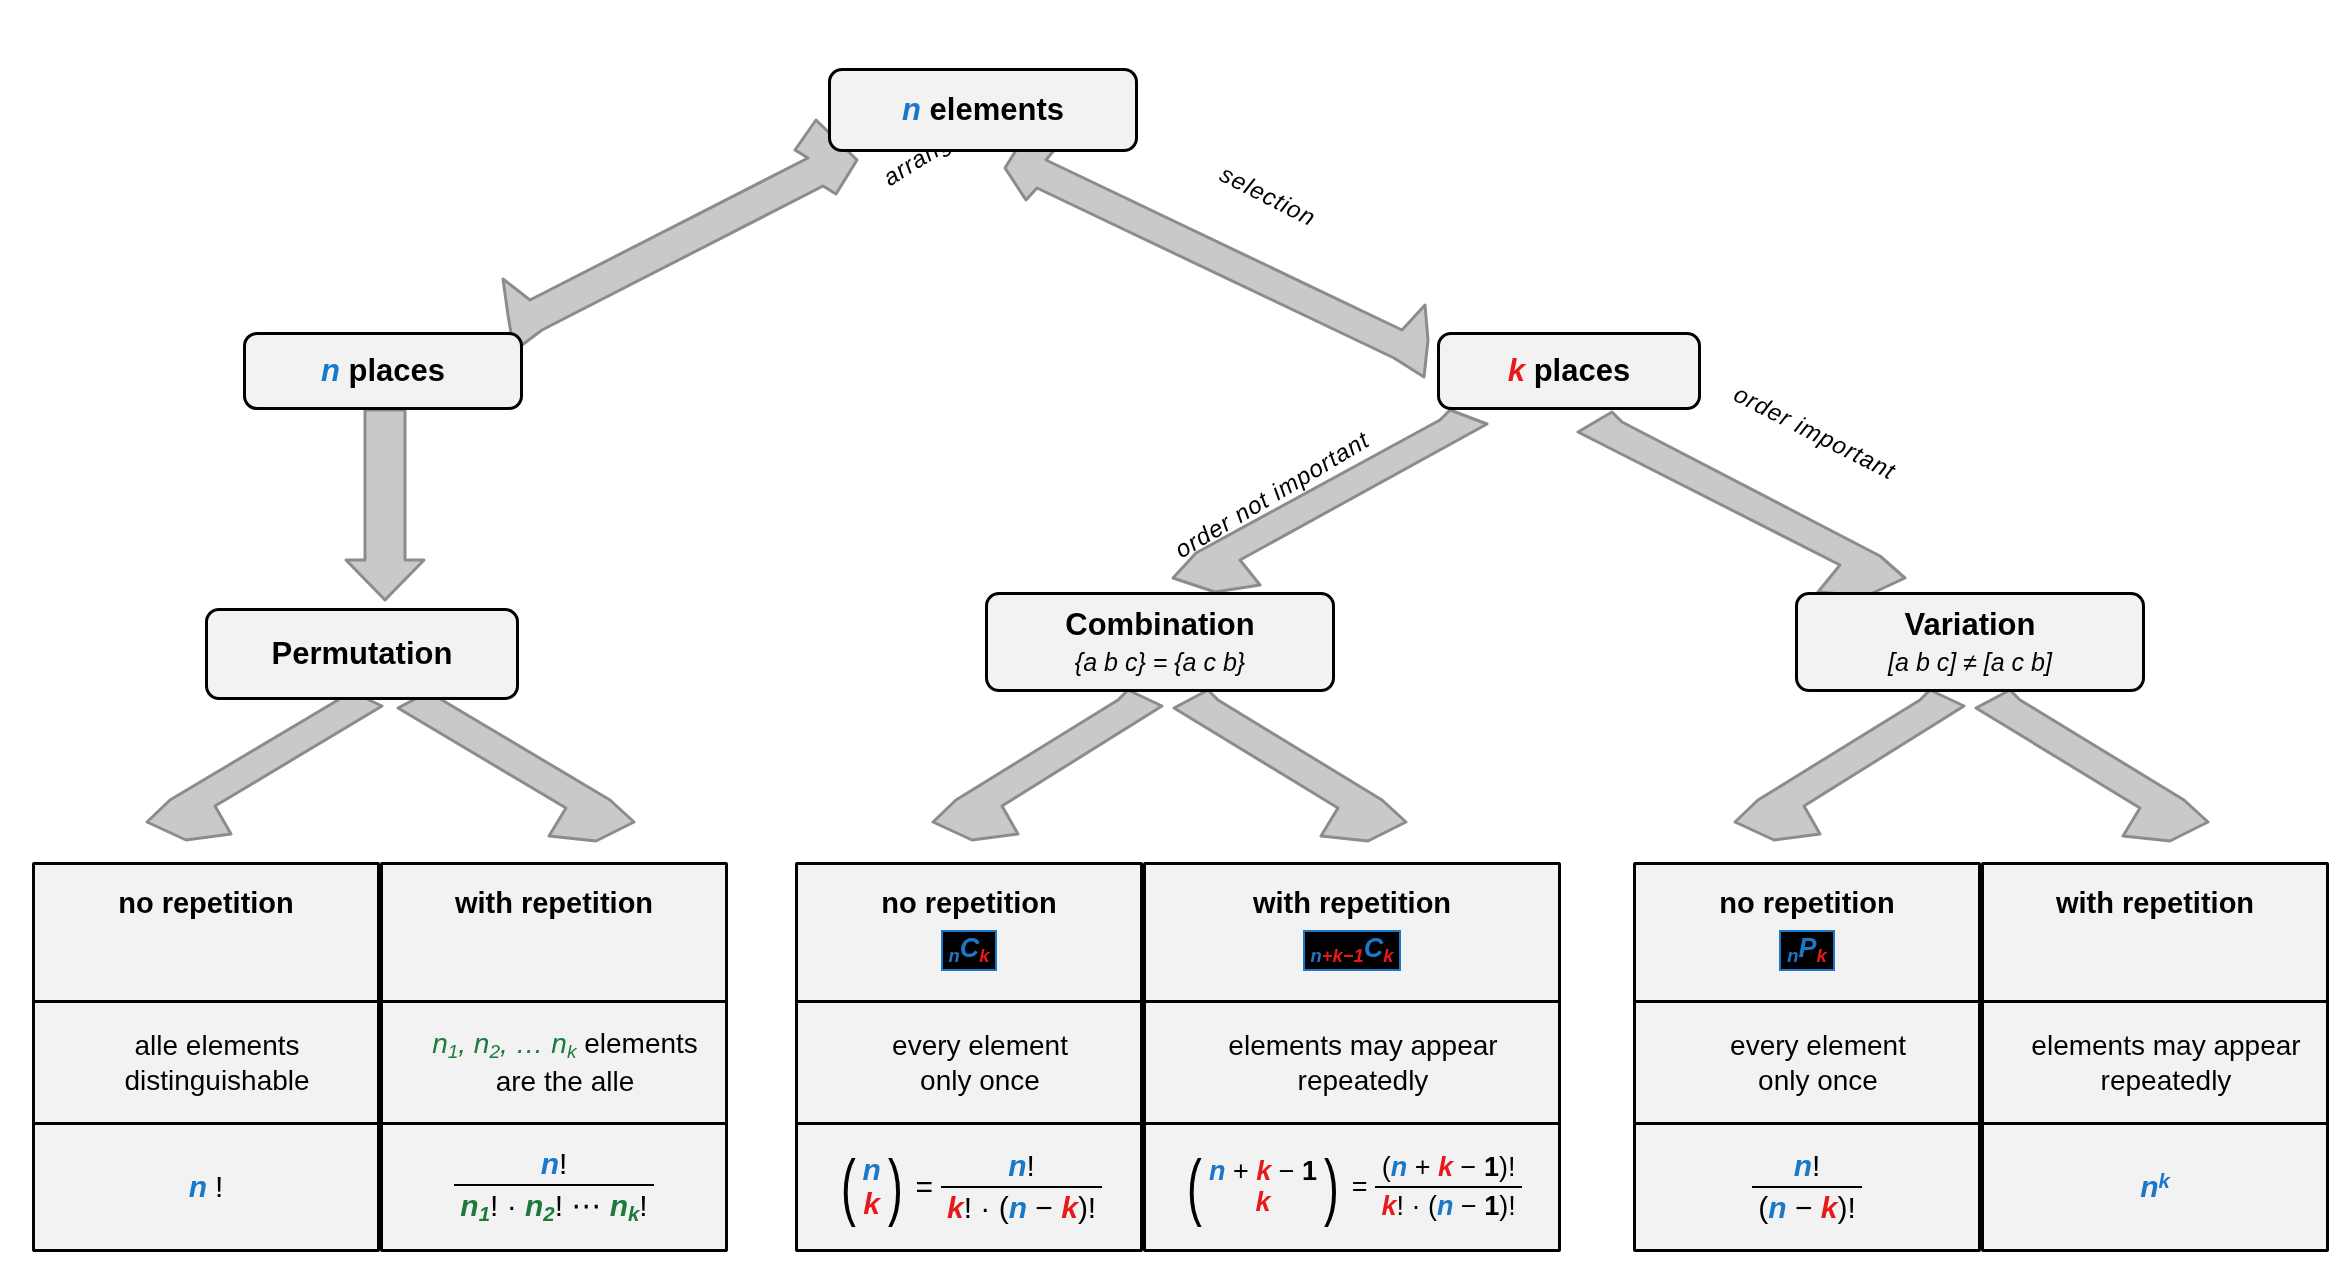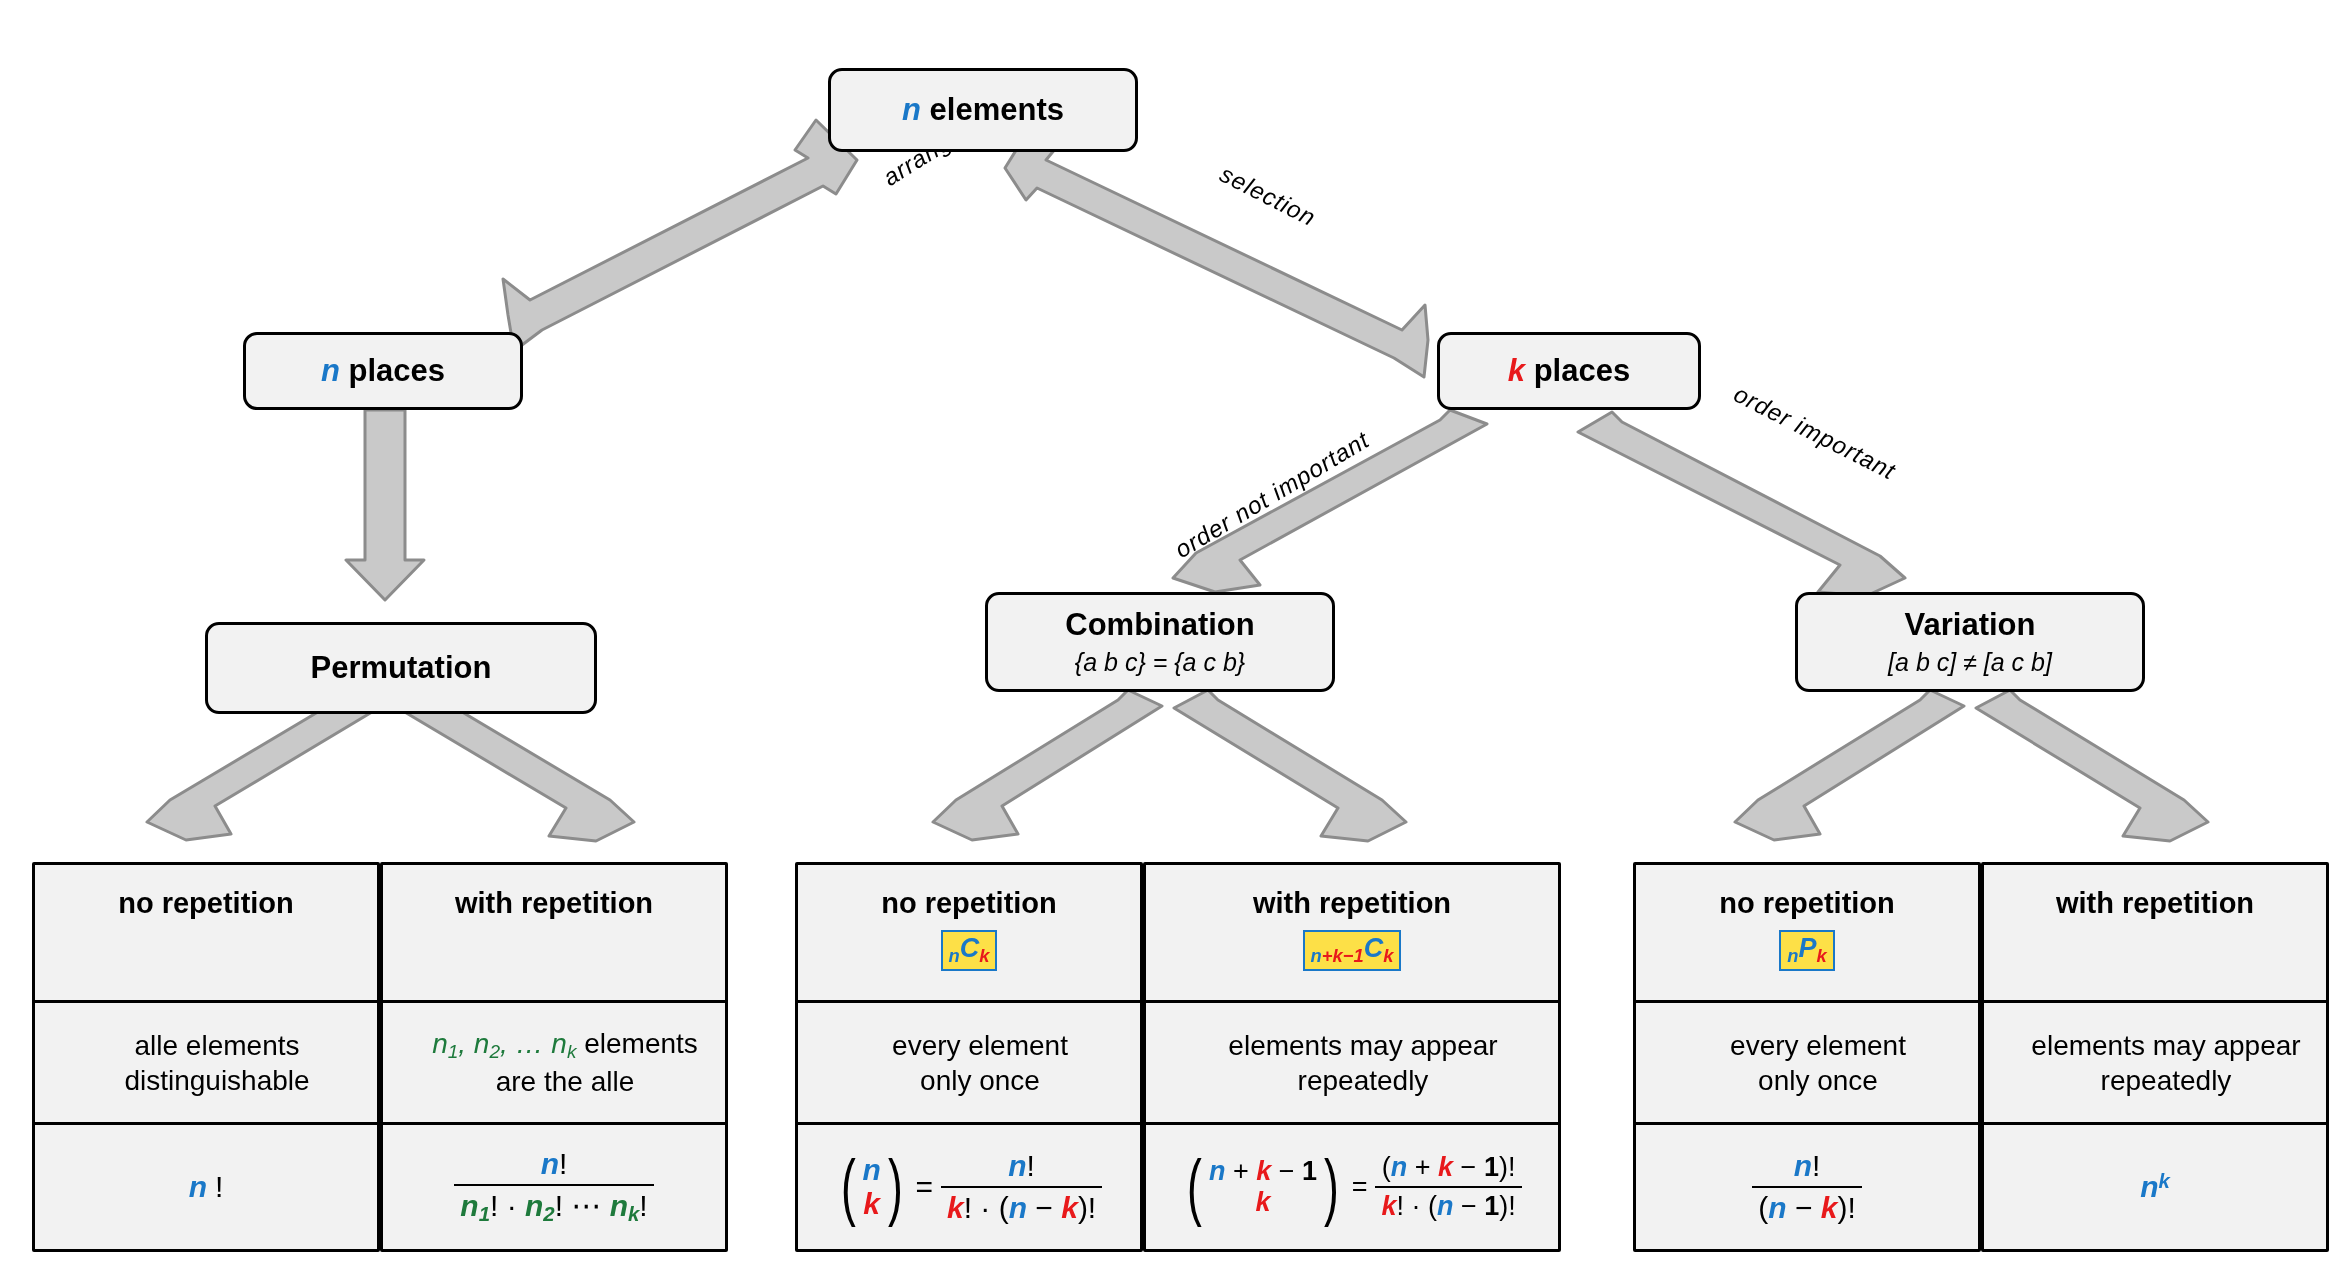--- a/index.html
+++ b/index.html
@@ -99,21 +99,21 @@
     font-size: 28px;
     line-height: 1.25;
   }
   .sym-box {
     border: 2px solid #1a78c8;
     padding: 1px 6px 2px 6px;
     display: inline-block;
     font-weight: bold;
     font-size: 27px;
     font-style: italic;
-    background: #fde047;
+    background: #000000;
     white-space: nowrap;
   }
   .sub-s { font-size: 0.68em; vertical-align: -0.25em; }
   .sup-s { font-size: 0.68em; vertical-align: 0.45em; }
 
   
   .frac {
     display: inline-flex;
     flex-direction: column;
     align-items: center;
@@ -206,21 +206,21 @@
   </div>
 
   <div class="node" style="left:243px; top:332px; width:280px; height:78px;">
     <div class="title"><span class="blue ital">n</span><span> places</span></div>
   </div>
 
   <div class="node" style="left:1437px; top:332px; width:264px; height:78px;">
     <div class="title"><span class="red ital">k</span><span> places</span></div>
   </div>
 
-  <div class="node" style="left:205px; top:622px; width:392px; height:92px;">
+  <div class="node" style="left:205px; top:608px; width:314px; height:92px;">
     <div class="title">Permutation</div>
   </div>
 
   <div class="node" style="left:1795px; top:592px; width:350px; height:100px;">
     <div class="title">Variation</div>
     <div class="sub">[a b c] ≠ [a c b]</div>
   </div>
 
   <div class="node" style="left:985px; top:592px; width:350px; height:100px;">
     <div class="title">Combination</div>

